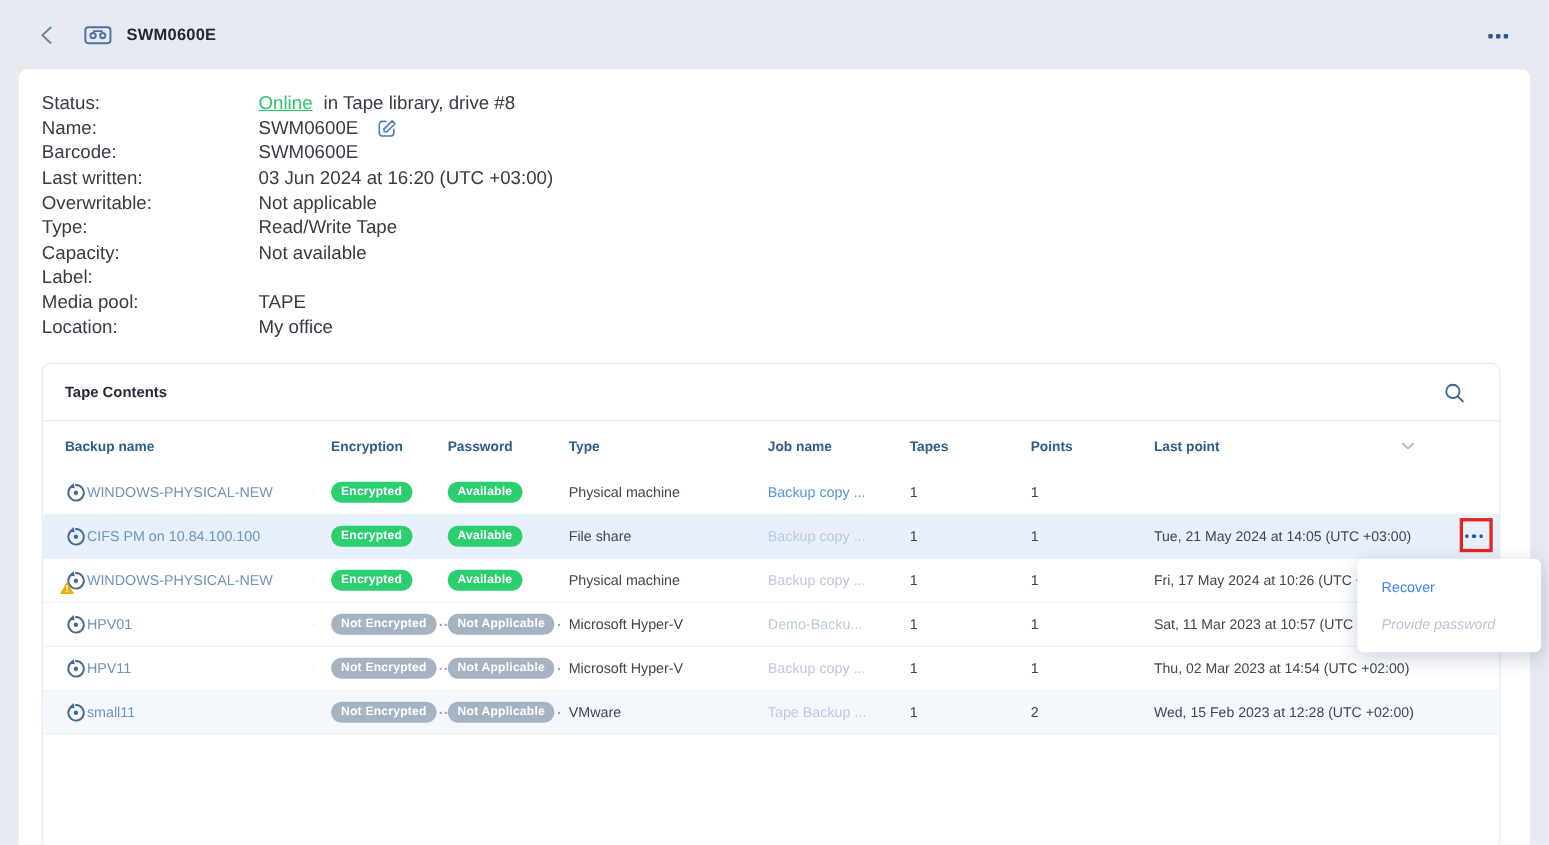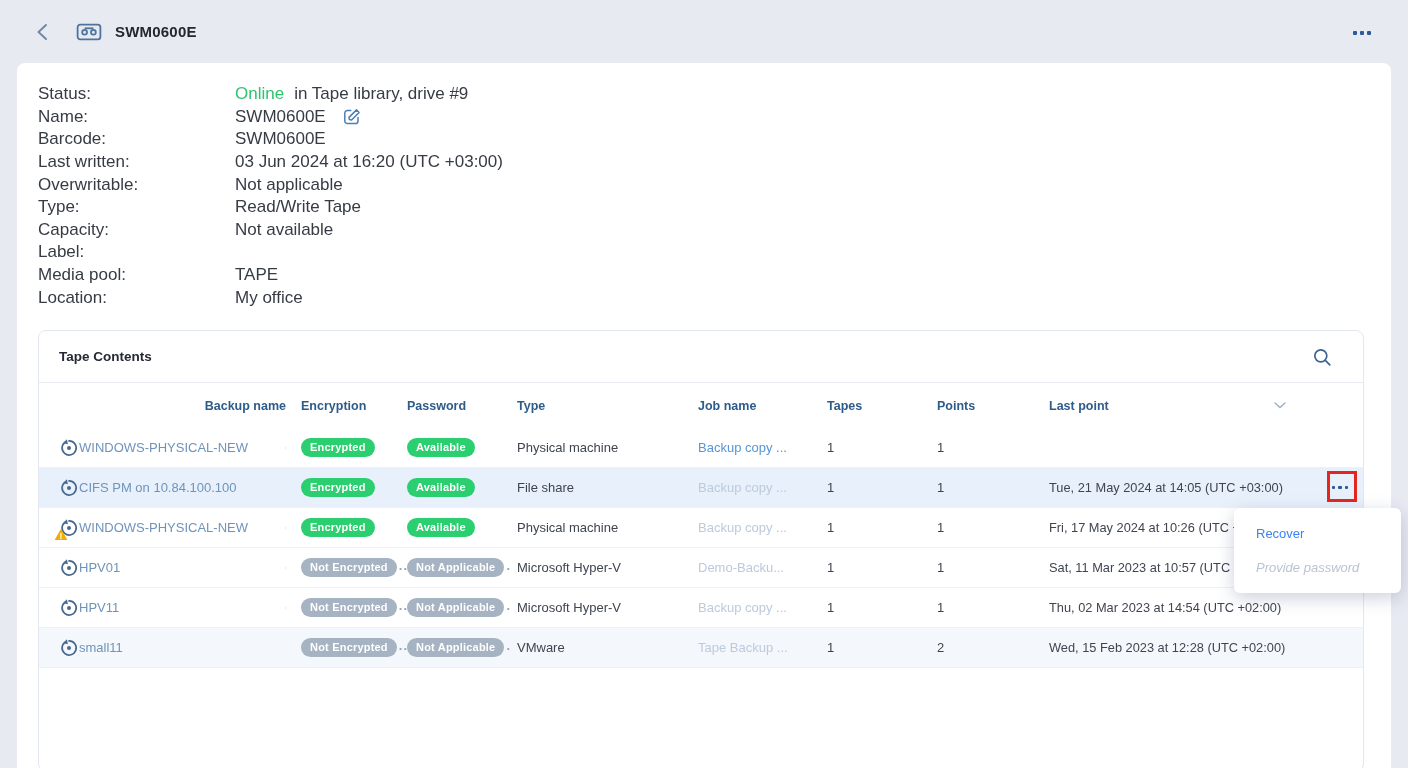--- a/index.html
+++ b/index.html
@@ -23,34 +23,34 @@
 
   
   .panel{position:absolute;left:17px;top:63px;width:1374px;height:705px;background:var(--panel);
          border-radius:8px 8px 0 0;overflow:hidden;}
 
   
   .details{position:absolute;left:21px;top:20px;}
   .drow{display:flex;height:22.6px;align-items:center;font-size:17px;}
   .dlabel{width:197px;color:var(--txt);}
   .dvalue{color:var(--txt);display:flex;align-items:center;}
-  .dvalue .accent{color:var(--accent-green);}
+  .dvalue .accent{color:var(--accent-green);text-decoration:underline;}
   .dvalue span + span{margin-left:10px;}
   .editicon{margin-left:16px;display:flex;align-items:center;cursor:pointer;}
 
   
   .card{position:absolute;left:21px;top:267px;width:1326px;height:442px;border:1px solid var(--card-border);
         border-radius:8px;background:#fff;}
   .cardhead{height:52px;border-bottom:1px solid #e7ebf1;display:flex;align-items:center;position:relative;}
   .cardtitle{margin-left:20px;font-size:13.5px;font-weight:bold;color:#242933;}
   .searchbtn{position:absolute;right:30px;top:16px;cursor:pointer;}
 
   .trow{display:grid;grid-template-columns:247px 106px 110px 181px 129px 110px 112px 1fr;align-items:center;}
   .c{padding-left:15px;position:relative;white-space:nowrap;}
-  .c1{padding-left:20px;text-align:right;}
+  .c1{padding-left:20px;}
   .thead{height:45px;font-size:12.5px;font-weight:bold;color:var(--header-blue);}
   .thead .c:not(.c1)::before{content:'';position:absolute;left:0;top:11px;bottom:11px;width:1px;background:#dde3ea;}
   .sortchev{position:absolute;left:240px;top:50%;margin-top:-4px;cursor:pointer;line-height:0;}
 
   .tbody .trow{height:40px;border-bottom:1px solid #eef2f7;position:relative;font-size:13px;color:var(--row-txt);}
   .tbody .trow.selected{background:#e8f1fb;}
   .tbody .trow.tinted{background:#f4f8fc;}
   .cell-name{display:flex;align-items:center;gap:0;}
   .cell-name::after{content:'';position:absolute;right:0;top:9px;bottom:9px;width:1px;background:#e6ebf1;}
   .ricon{position:relative;width:20px;height:20px;flex:none;line-height:0;}
@@ -103,21 +103,21 @@
     </span>
 </div>
 
 <div class="panel">
 
   <div class="details">
   <div class="drow">
     <span class="dlabel">Status:</span>
     <span class="dvalue">
           <span class="accent">Online</span>
-          <span>in Tape library, drive #9</span>
+          <span>in Tape library, drive #8</span>
         </span>
 
   </div>
 
   <div class="drow">
     <span class="dlabel">Name:</span>
     <span class="dvalue">
           <span>SWM0600E</span>
         </span>
     <span class="editicon">

